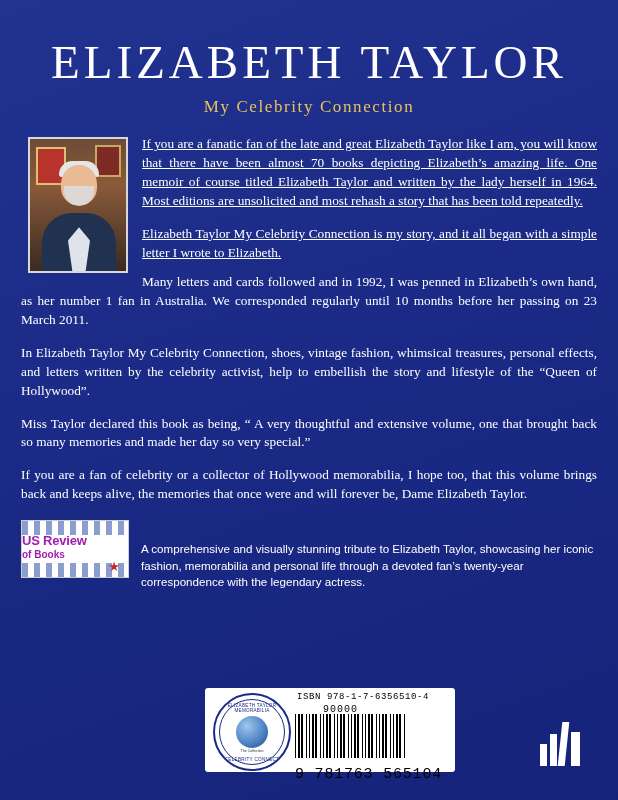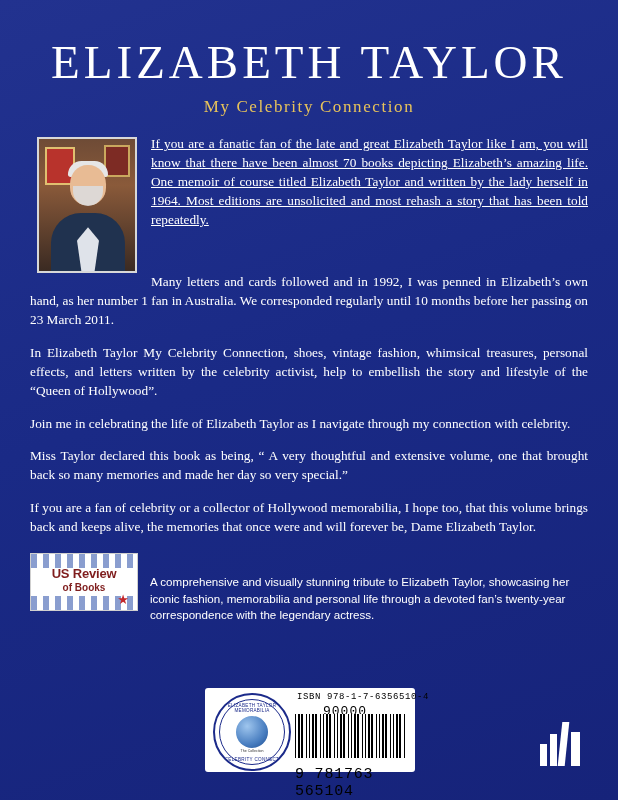--- a/index.html
+++ b/index.html
@@ -14,21 +14,21 @@
     color: #ffffff;
     overflow: hidden;
     position: relative;
   }
   .page {
     position: relative;
     width: 618px;
     height: 800px;
     background: linear-gradient(160deg, #22328f 0%, #1a2a86 45%, #16237a 100%);
     box-sizing: border-box;
-    padding: 0 30px;
+    padding: 0 21px;
   }
   .title {
     text-align: center;
     font-family: "Liberation Serif", serif;
     font-size: 47px;
     letter-spacing: 4px;
     font-weight: 400;
     color: #ffffff;
     margin: 0;
     padding-top: 38px;
@@ -166,23 +166,23 @@
   .rb-stripes-b {
     position: absolute;
     left: 0; right: 0; bottom: 0;
     height: 14px;
     background: repeating-linear-gradient(90deg, #2a4ea8 0 6px, #ffffff 6px 12px);
     opacity: .55;
   }
   .rb-text {
     position: absolute;
     left: 0; right: 0; top: 12px;
-    text-align: center;
-    font-family: "Liberation Sans", sans-serif;
-    color: #7f1d1d;
+    text-align: left;
+    font-family: "Liberation Sans", sans-serif;
+    color: #a21caf;
   }
   .rb-line1 {
     font-size: 13px;
     font-weight: 700;
     letter-spacing: -.2px;
   }
   .rb-line2 {
     font-size: 10px;
     font-weight: 700;
     margin-top: 1px;
@@ -200,40 +200,40 @@
     line-height: 1.44;
     color: #ffffff;
     text-align: left;
     padding-top: 1px;
     margin-top: 20px;
   }
   .isbn-area {
     position: absolute;
     left: 205px;
     top: 688px;
-    width: 210px;
+    width: 250px;
     height: 84px;
     background: #ffffff;
     border-radius: 3px;
     color: #000000;
     font-family: "Liberation Mono", monospace;
   }
   .isbn-num {
     position: absolute;
     left: 92px;
     top: 4px;
     font-size: 9px;
     letter-spacing: .6px;
     white-space: nowrap;
   }
   .isbn-90 {
     position: absolute;
     left: 118px;
     top: 16px;
-    font-size: 13px;
+    font-size: 10px;
     letter-spacing: 1px;
   }
   .barcode {
     position: absolute;
     left: 90px;
     top: 26px;
     width: 112px;
     height: 44px;
     background:
       repeating-linear-gradient(90deg,
@@ -332,26 +332,26 @@
       <div class="ph-bg"></div>
       <div class="ph-frame"></div>
       <div class="ph-frame2"></div>
       <div class="ph-body"></div>
       <div class="ph-shirt"></div>
       <div class="ph-hair"></div>
       <div class="ph-head"></div>
       <div class="ph-beard"></div>
     </div>
     <p>If you are a fanatic fan of the late and great Elizabeth Taylor like I am, you will know that there have been almost 70 books depicting Elizabeth’s amazing life. One memoir of course titled Elizabeth Taylor and written by the lady herself in 1964. Most editions are unsolicited and most rehash a story that has been told repeatedly.</p>
+    <p>Elizabeth Taylor My Celebrity Connection is my story, and it all began with a simple letter I wrote to Elizabeth.</p>
   </div>
 
   <div class="body-copy">
     <p>Many letters and cards followed and in 1992, I was penned in Elizabeth’s own hand, as her number 1 fan in Australia. We corresponded regularly until 10 months before her passing on 23 March 2011.</p>
     <p>In Elizabeth Taylor My Celebrity Connection, shoes, vintage fashion, whimsical treasures, personal effects, and letters written by the celebrity activist, help to embellish the story and lifestyle of the “Queen of Hollywood”.</p>
-    <p>Join me in celebrating the life of Elizabeth Taylor as I navigate through my connection with celebrity.</p>
     <p>Miss Taylor declared this book as being, “ A very thoughtful and extensive volume, one that brought back so many memories and made her day so very special.”</p>
     <p>If you are a fan of celebrity or a collector of Hollywood memorabilia, I hope too, that this volume brings back and keeps alive, the memories that once were and will forever be, Dame Elizabeth Taylor.</p>
   </div>
 
   <div class="review-row">
     <div class="review-badge">
       <div class="rb-stripes"></div>
       <div class="rb-stripes-b"></div>
       <div class="rb-text">
         <div class="rb-line1">US Review</div>

